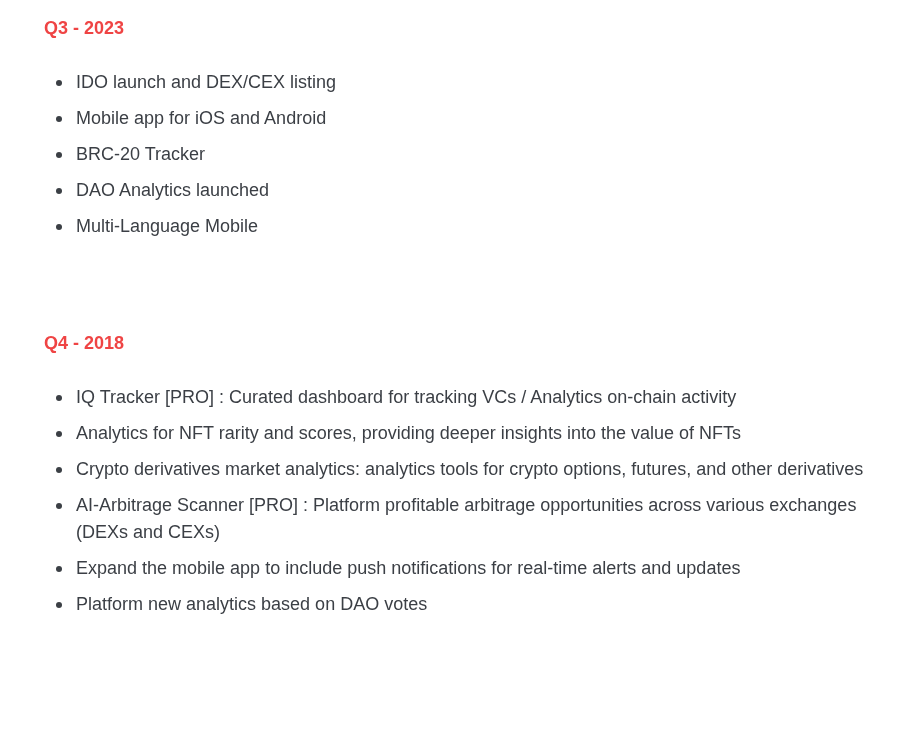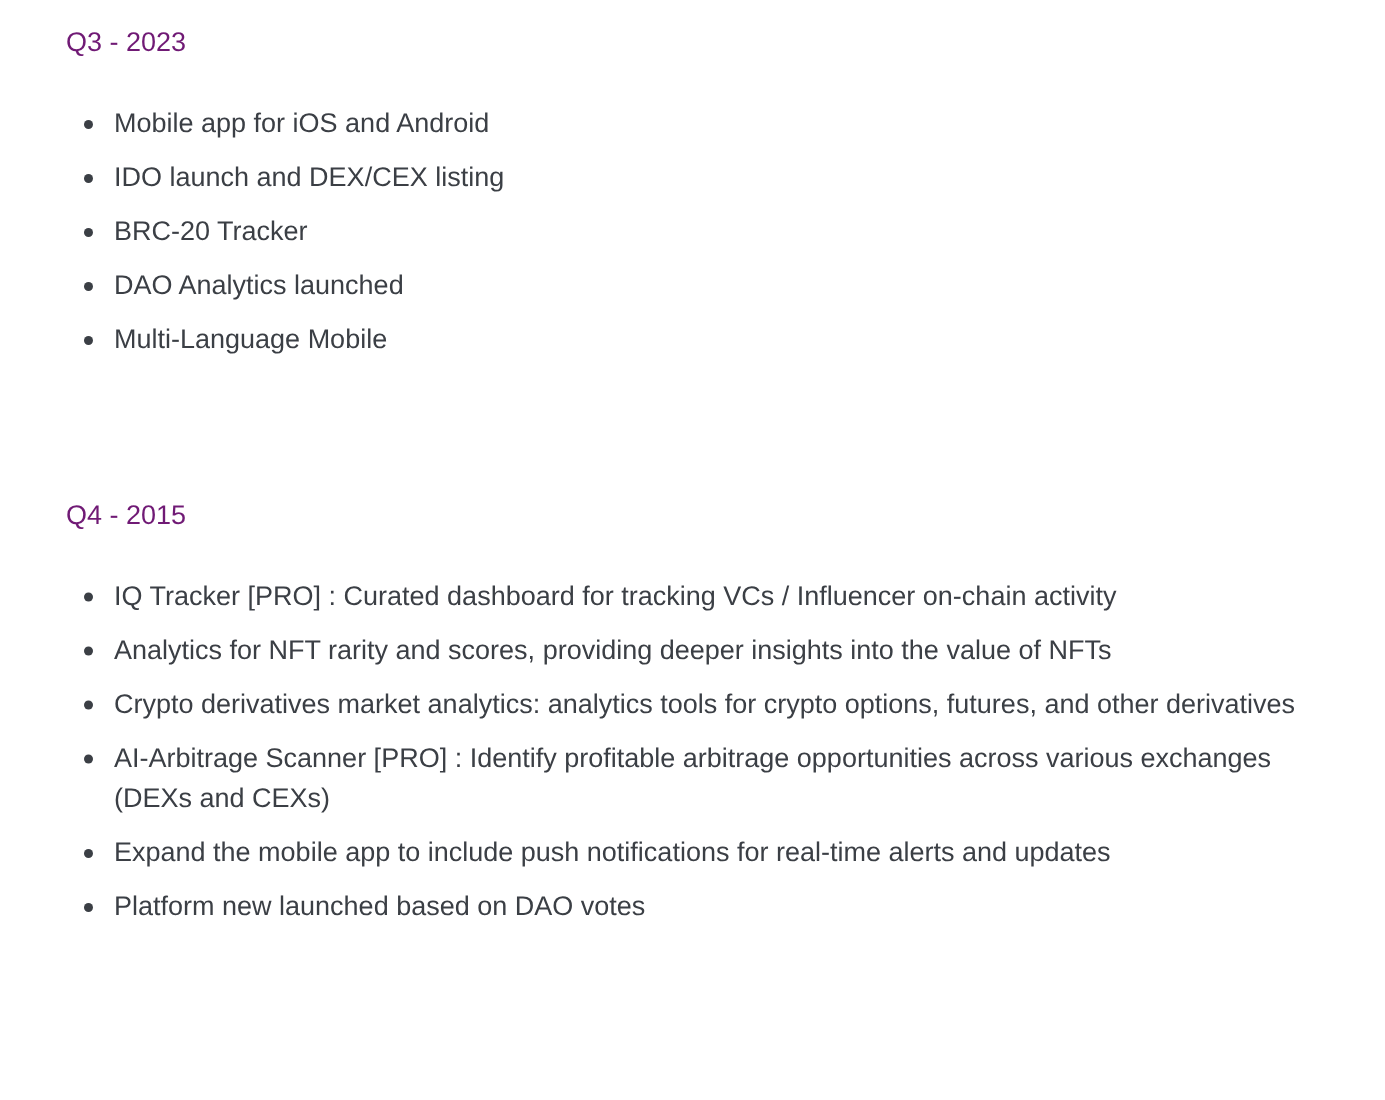--- a/index.html
+++ b/index.html
@@ -1,41 +1,41 @@
 <!DOCTYPE html>
 <html><head>
 <meta charset="utf-8">
 <style>
   html, body { margin:0; padding:0; background:#ffffff; }
   body { width:923px; height:733px; overflow:hidden; font-family:"Liberation Sans", sans-serif; color:#3b3f45; }
   .doc { position:relative; padding:16px 0 0 44px; }
-  .section-title { font-weight:normal; font-size:18px; color:#701a75; margin:0; line-height:24px; }
+  .section-title { font-weight:bold; font-size:18px; color:#ef4444; margin:0; line-height:24px; }
   .sec1 { position:absolute; top:16px; left:44px; }
   .sec2 { position:absolute; top:331px; left:44px; }
   ul { list-style:none; margin:0; padding:0; position:absolute; left:56px; width:840px; }
   li { position:relative; padding-left:20px; font-size:18px; line-height:27px; margin-bottom:9px; }
   li::before { content:""; position:absolute; left:0; top:11px; width:6px; height:6px; border-radius:50%; background:#3b3f45; }
   .list1 { top:69px; }
   .list2 { top:384px; }
 </style>
 </head>
 <body>
 
 <div class="doc">
   <h3 class="section-title sec1">Q3 - 2023</h3>
   <ul class="list1">
+    <li>IDO launch and DEX/CEX listing</li>
     <li>Mobile app for iOS and Android</li>
-    <li>IDO launch and DEX/CEX listing</li>
     <li>BRC-20 Tracker</li>
     <li>DAO Analytics launched</li>
     <li>Multi-Language Mobile</li>
   </ul>
 
-  <h3 class="section-title sec2">Q4 - 2015</h3>
+  <h3 class="section-title sec2">Q4 - 2018</h3>
   <ul class="list2">
-    <li>IQ Tracker [PRO] : Curated dashboard for tracking VCs / Influencer on-chain activity</li>
+    <li>IQ Tracker [PRO] : Curated dashboard for tracking VCs / Analytics on-chain activity</li>
     <li>Analytics for NFT rarity and scores, providing deeper insights into the value of NFTs</li>
     <li>Crypto derivatives market analytics: analytics tools for crypto options, futures, and other derivatives</li>
-    <li>AI-Arbitrage Scanner [PRO] : Identify profitable arbitrage opportunities across various exchanges (DEXs and CEXs)</li>
+    <li>AI-Arbitrage Scanner [PRO] : Platform profitable arbitrage opportunities across various exchanges (DEXs and CEXs)</li>
     <li>Expand the mobile app to include push notifications for real-time alerts and updates</li>
-    <li>Platform new launched based on DAO votes</li>
+    <li>Platform new analytics based on DAO votes</li>
   </ul>
 </div>
 
 </body></html>

